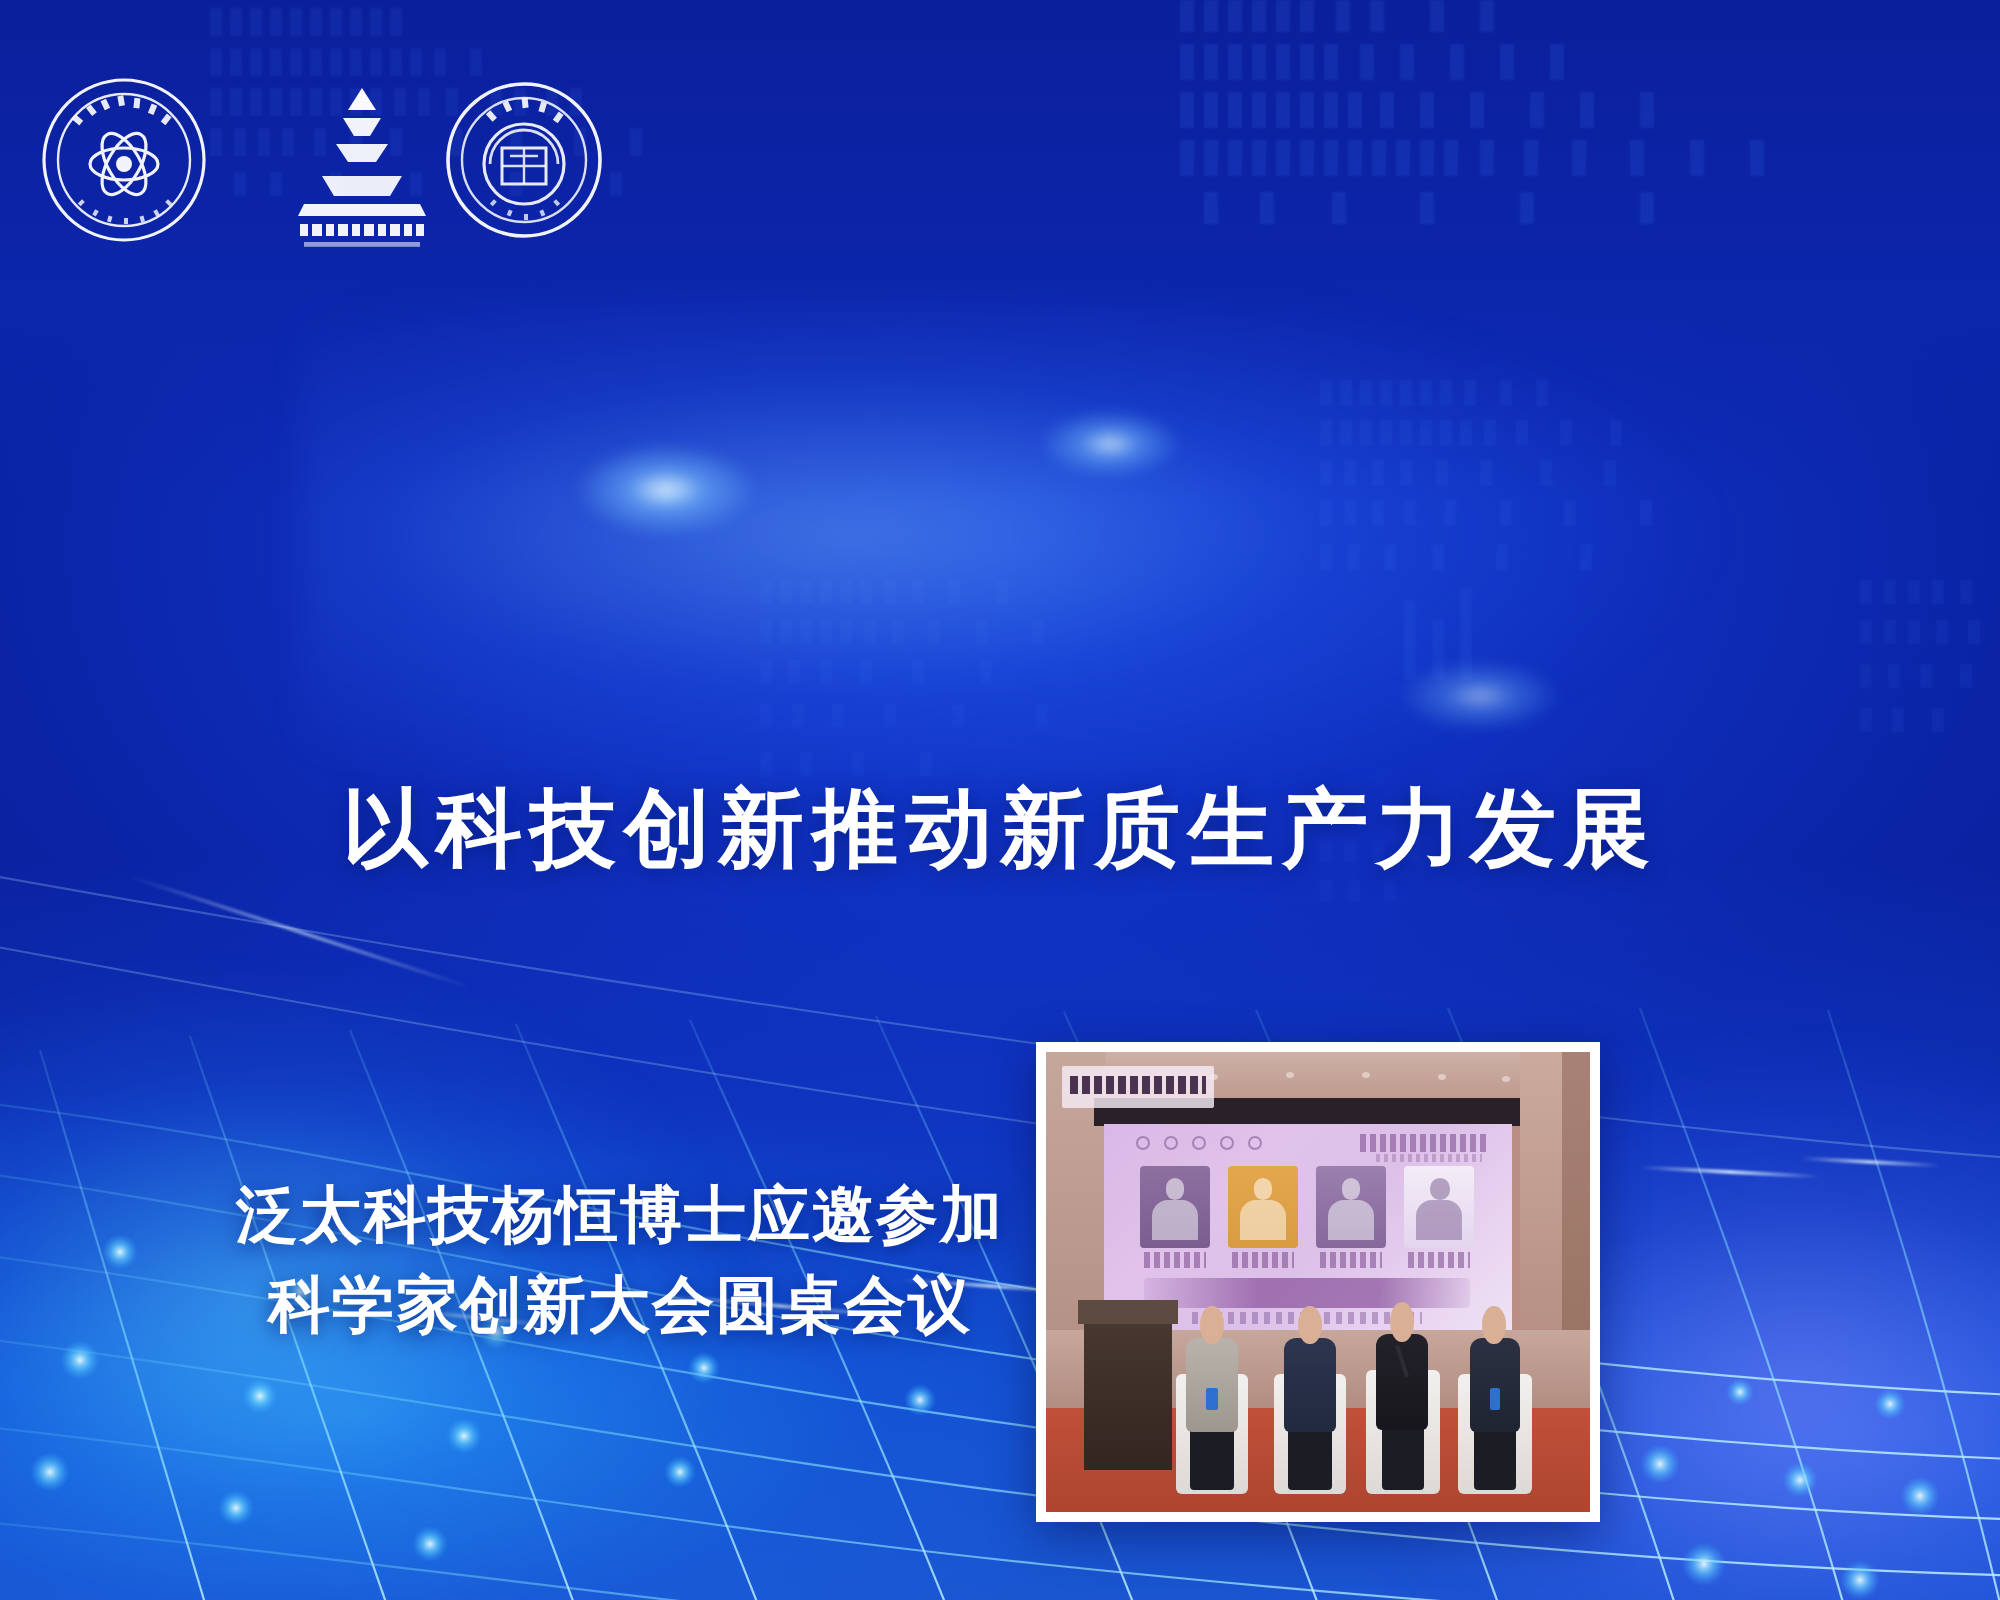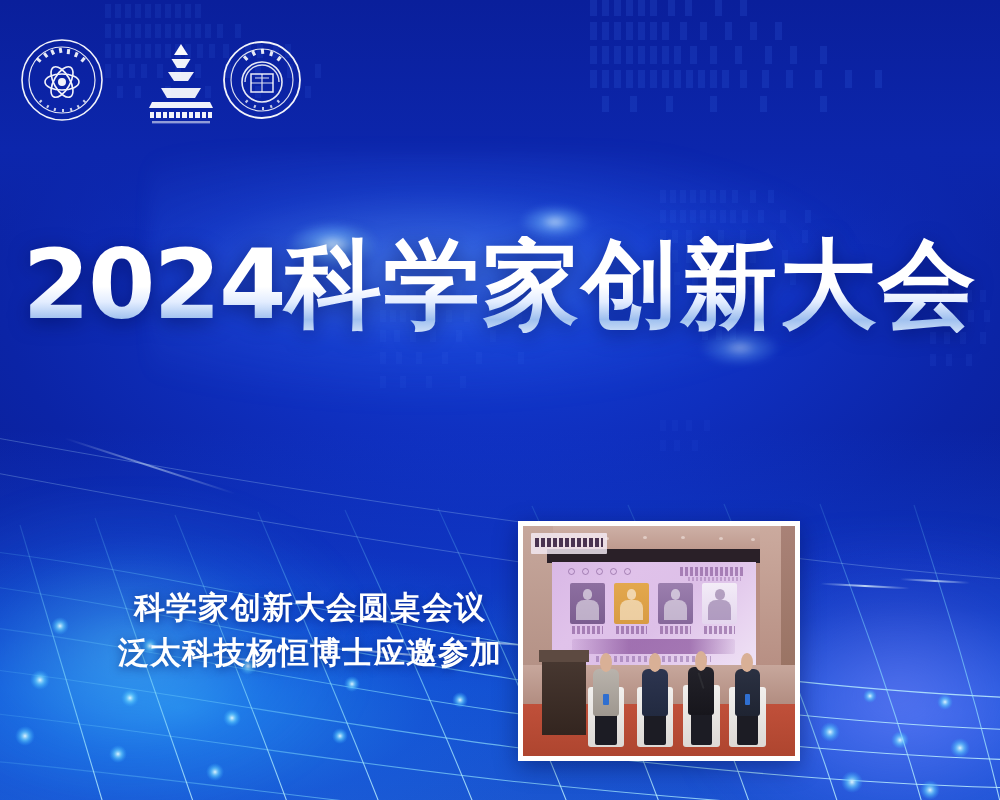--- a/index.html
+++ b/index.html
@@ -579,27 +579,27 @@
           <rect x="24" y="60" width="2" height="3" transform="rotate(42 25 61)"></rect>
           <rect x="32" y="65" width="2" height="3" transform="rotate(22 33 66)"></rect>
           <rect x="40" y="67" width="2" height="3"></rect>
           <rect x="48" y="65" width="2" height="3" transform="rotate(-22 49 66)"></rect>
           <rect x="55" y="60" width="2" height="3" transform="rotate(-42 56 61)"></rect>
         </g>
       </svg>
     </div>
   </div>
 
-  <div class="title"><span class="title-num">2024</span><span>科学家创新大会</span></div>
-
+
+  <div class="subtitle">以科技创新推动新质生产力发展</div>
 
 
   <div class="caption">
+    <div>泛太科技杨恒博士应邀参加</div>
     <div>科学家创新大会圆桌会议</div>
-    <div>泛太科技杨恒博士应邀参加</div>
   </div>
 
   <div class="photo-frame">
     <div class="photo">
       <div class="ph-ceil">
         <span class="dot" style="left:18%;top:40%"></span>
           <span class="dot" style="left:30%;top:36%"></span>
         <span class="dot" style="left:44%;top:34%"></span>
           <span class="dot" style="left:58%;top:34%"></span>
         <span class="dot" style="left:72%;top:36%"></span>

